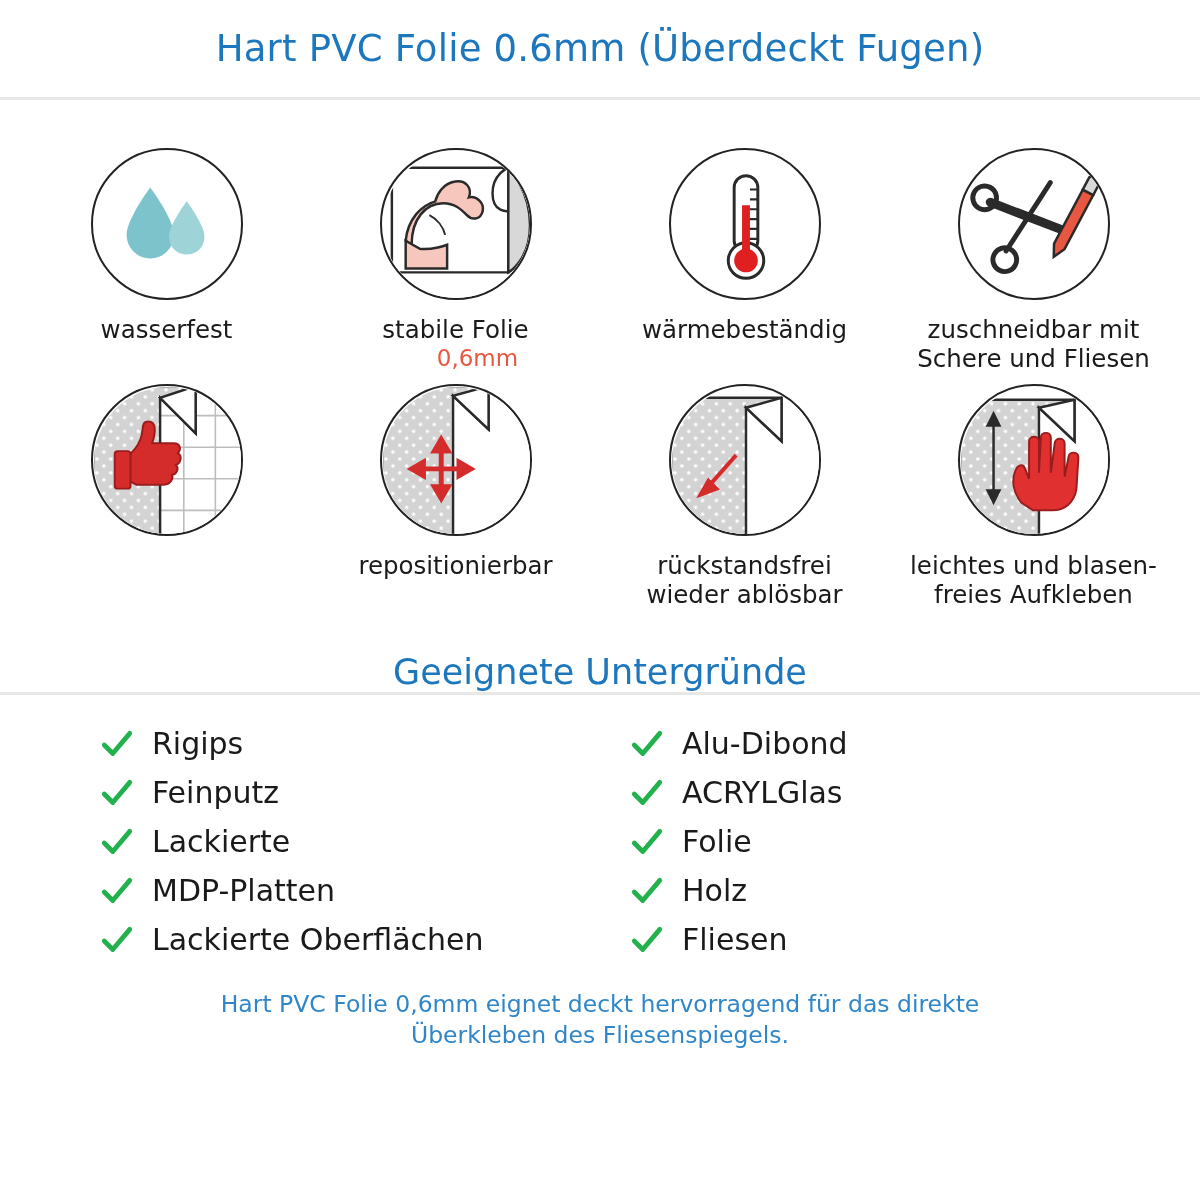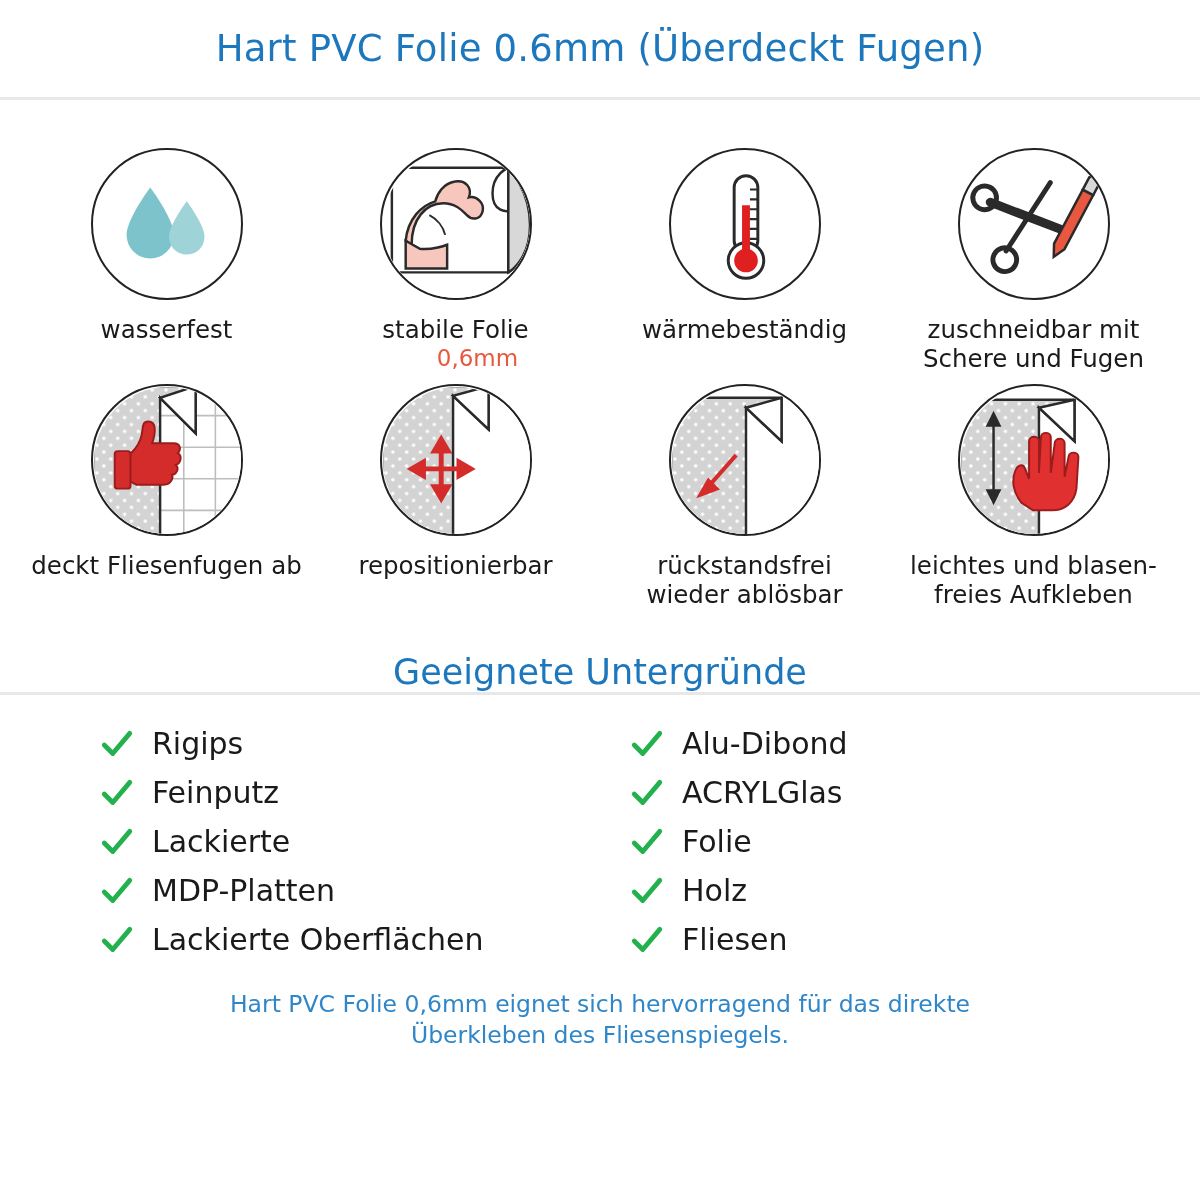--- a/index.html
+++ b/index.html
@@ -202,21 +202,21 @@
             <circle cx="36" cy="34" r="12" fill="none" stroke="#2a2a2a" stroke-width="5"></circle>
           </g>
           <g transform="rotate(28 110 80)">
             <path d="M104 38 L116 38 L116 100 L110 112 L104 100 Z" fill="#e8573f" stroke="#2a2a2a" stroke-width="2.5"></path>
             <path d="M104 38 L116 38 L116 24 L110 18 L104 24 Z" fill="#d8d8d8" stroke="#2a2a2a" stroke-width="2.5"></path>
           </g>
         </svg>
       </div>
       <div class="feat-label">
         <span>zuschneidbar mit</span><br>
-        <span>Schere und Fugen</span>
+        <span>Schere und Fliesen</span>
       </div>
     </div>
 
     <div class="feature">
       <div class="circle">
         <svg viewBox="0 0 152 152" width="150" height="150">
           <defs>
             <clipPath id="c5">
                 <circle cx="76" cy="76" r="75"></circle>
               </clipPath>
@@ -238,21 +238,20 @@
               <line x1="0" y1="126" x2="152" y2="126"></line>
             </g>
             <path d="M0 0 L104 0 L104 48 L68 12 L68 152 L0 152 Z" fill="url(#dots5)" stroke="#2a2a2a" stroke-width="2.5"></path>
             <path d="M104 0 L104 48 L68 12 Z" fill="#ffffff" stroke="#2a2a2a" stroke-width="2.5"></path>
 
             <path d="M36 70 C36 70 44 64 48 54 C52 44 48 36 56 36 C64 36 64 46 60 58 L82 58 C88 58 90 64 86 68 C90 70 90 78 84 80 C88 84 84 90 80 90 C82 94 78 100 72 100 L44 100 L36 96 Z" fill="#d42b2b" stroke="#9b1c1c" stroke-width="2"></path>
             <rect x="22" y="66" width="16" height="38" rx="3" fill="#d42b2b" stroke="#9b1c1c" stroke-width="2"></rect>
           </g>
         </svg>
       </div>
-      <div class="feat-label">deckt Fliesenfugen ab</div>
     </div>
 
     <div class="feature">
       <div class="circle">
         <svg viewBox="0 0 152 152" width="150" height="150">
           <defs>
             <clipPath id="c6">
                 <circle cx="76" cy="76" r="75"></circle>
               </clipPath>
             <pattern id="dots6" width="14" height="14" patternUnits="userSpaceOnUse">
@@ -407,17 +406,17 @@
       <div class="mat-item">
         <svg class="check" viewBox="0 0 32 32">
             <path d="M4 17 L12 25 L28 6" fill="none" stroke="#22b14c" stroke-width="4.5" stroke-linecap="round" stroke-linejoin="round"></path>
           </svg>
         <span class="mat-text">Fliesen</span>
       </div>
     </div>
   </div>
 
   <div class="footer-note">
-    <span>Hart PVC Folie 0,6mm eignet sich hervorragend für das direkte</span><br>
+    <span>Hart PVC Folie 0,6mm eignet deckt hervorragend für das direkte</span><br>
     <span>Überkleben des Fliesenspiegels.</span>
   </div>
 
 </div>
 
 </body></html>

